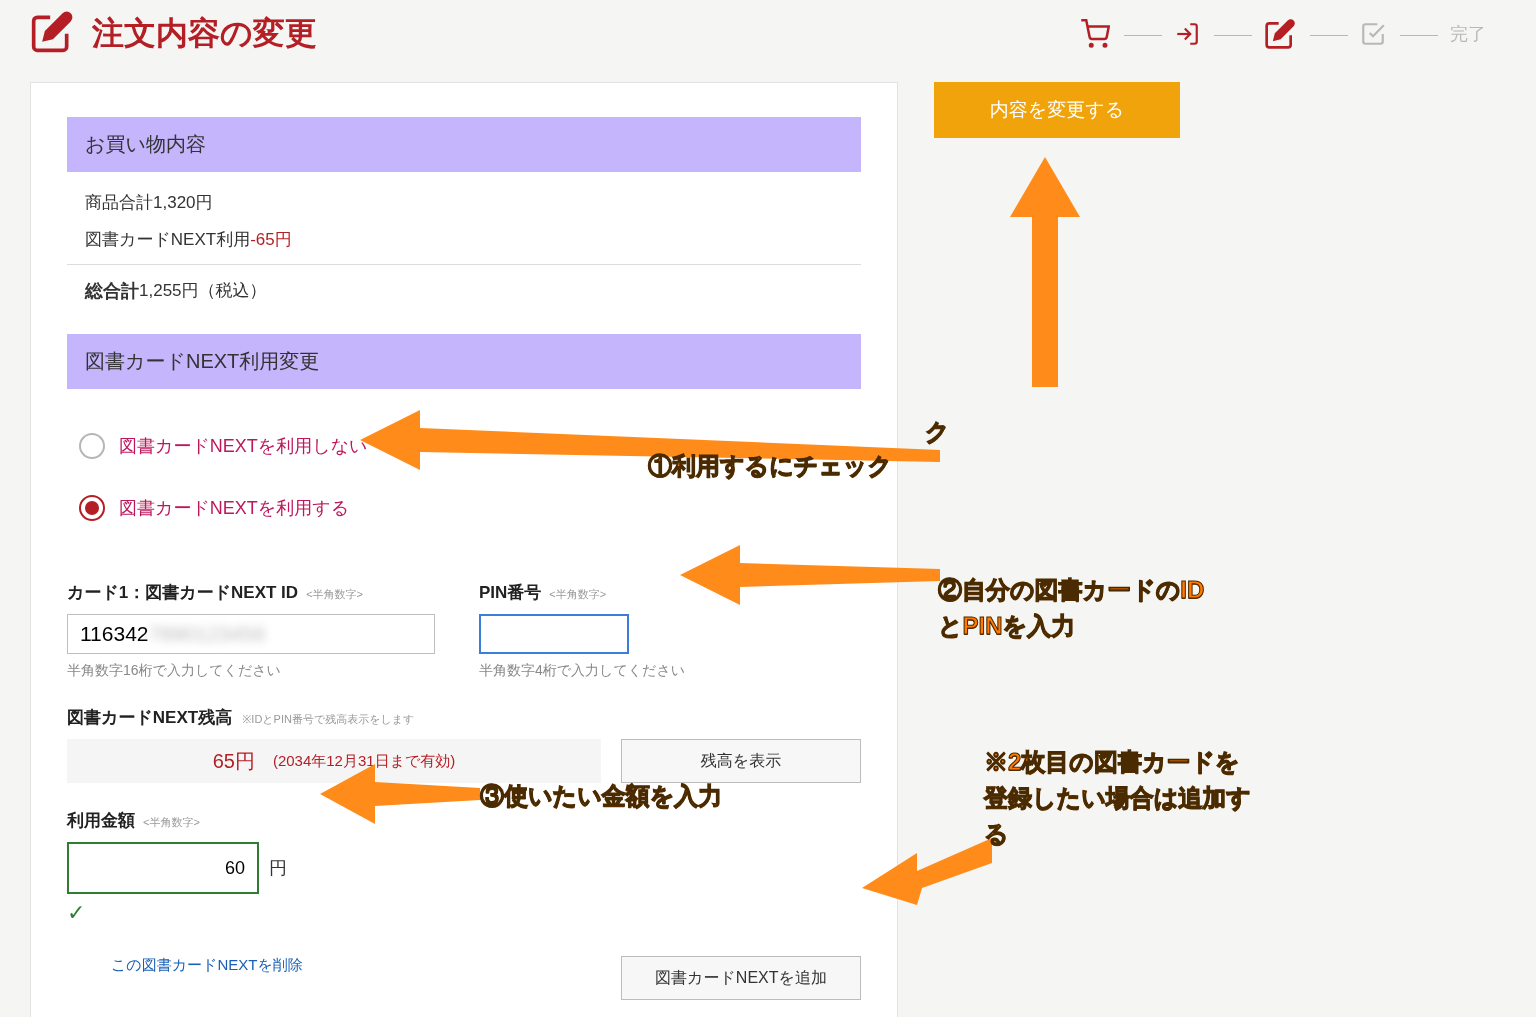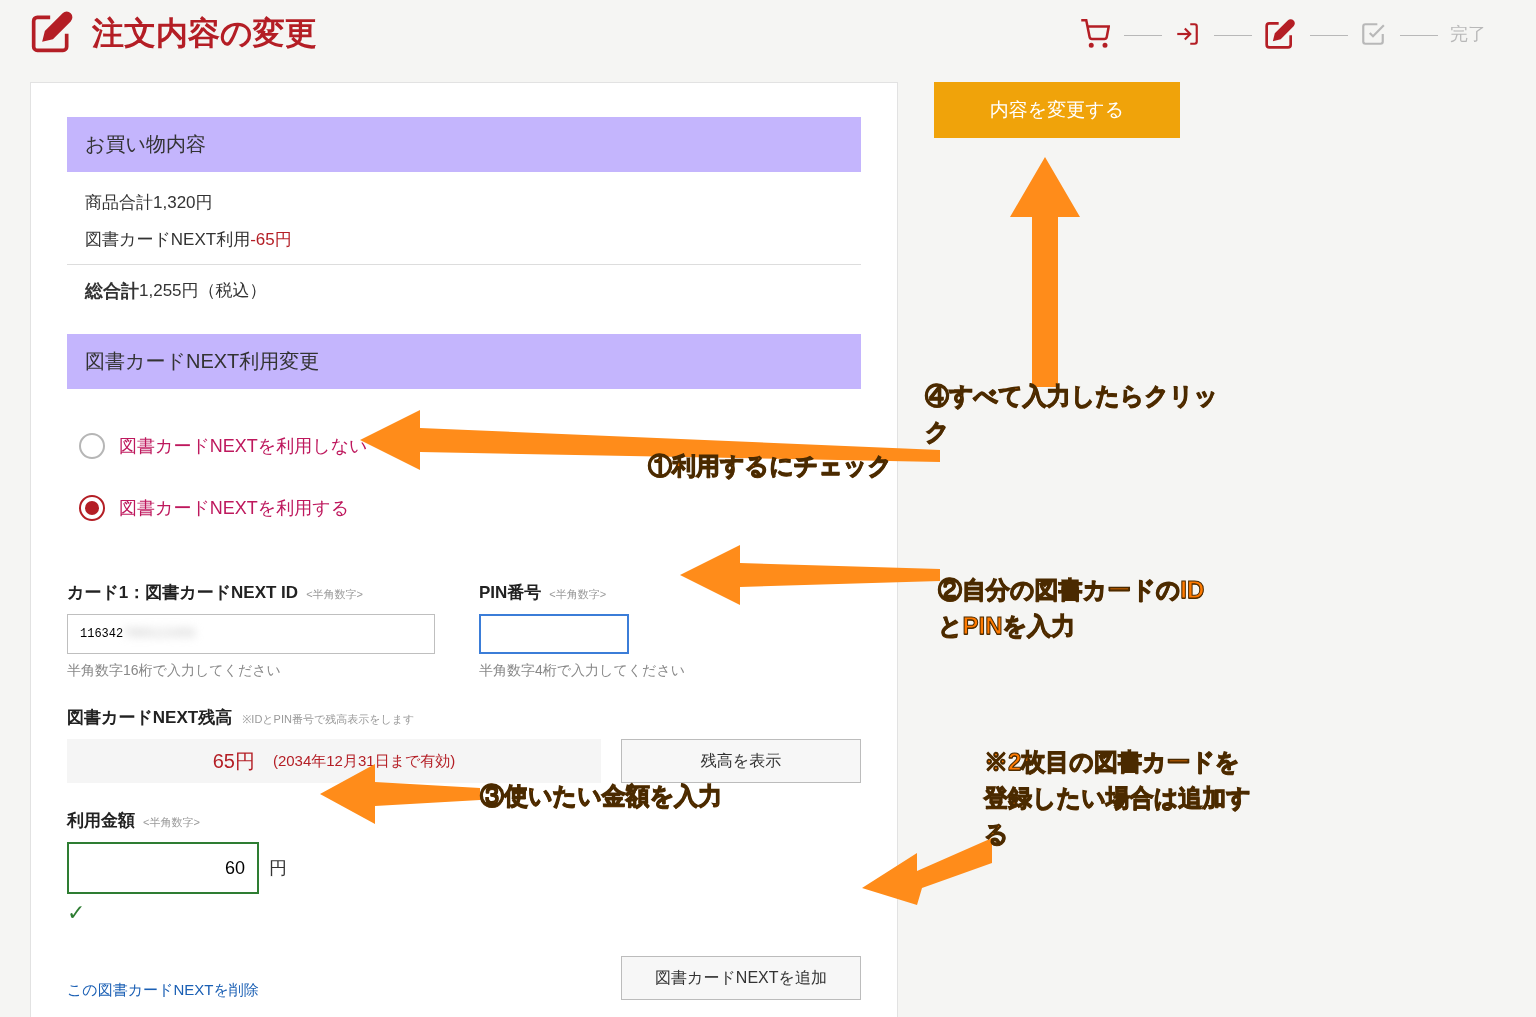--- a/index.html
+++ b/index.html
@@ -126,23 +126,22 @@
     margin-bottom: 10px;
     display: flex;
     align-items: baseline;
     gap: 8px;
   }
   .field-hint { font-size: 11px; color: #999; font-weight: 400; }
   .txtin {
     height: 40px;
     border: 1px solid #bfbfbf;
     padding: 0 12px;
-    font-size: 12px;
+    font-size: 21px;
     background: #fff;
-    font-family: Liberation Mono, monospace;
   }
   .txtin.focus { border: 2px solid #3b7dd8; outline: none; }
   .sub-hint { font-size: 14px; color: #888; margin-top: 8px; }
 
   
   .balance-block { padding-top: 26px; }
   .balance-head {
     font-size: 17px; font-weight: 600; color: #222;
     display: flex; align-items: baseline; gap: 10px;
     margin-bottom: 10px;
@@ -190,22 +189,23 @@
   .check-ok {
     color: #2e7d32;
     font-size: 22px;
     margin-top: 6px;
   }
 
   
   .card-actions {
     display: flex;
     justify-content: space-between;
-    align-items: flex-end;
+    align-items: flex-start;
     padding-top: 30px;
+    margin-left: 44px;
   }
   .linkish {
     color: #1a5fb4;
     font-size: 15px;
     cursor: pointer;
   }
   .btn-outline.add { width: 240px; }
 
   
   .btn-primary {
@@ -406,21 +406,21 @@
   </svg>
 </div>
 <div class="anno" style="left:480px; top:778px;">③使いたい金額を入力</div>
 
 <div class="arrow" style="left:1010px; top:157px;">
   <svg width="70" height="230" viewBox="0 0 70 230">
     <polygon points="35,0 70,60 48,60 48,230 22,230 22,60 0,60" fill="#ff8c1a"></polygon>
   </svg>
 </div>
 <div class="anno" style="left:925px; top:378px;">
-  <span>④すべて入力したらクリッ</span><br><span>ク</span>
+  <br><span>ク</span>
 </div>
 
 <div class="arrow" style="left:862px; top:838px;">
   <svg width="130" height="70" viewBox="0 0 130 70">
     <polygon points="0,50 55,15 55,33 130,0 130,25 60,50 55,67" fill="#ff8c1a"></polygon>
   </svg>
 </div>
 <div class="anno" style="left:984px; top:744px;">
   <span>※2枚目の図書カードを</span><br><span>登録したい場合は追加す</span><br><span>る</span>
 </div>

